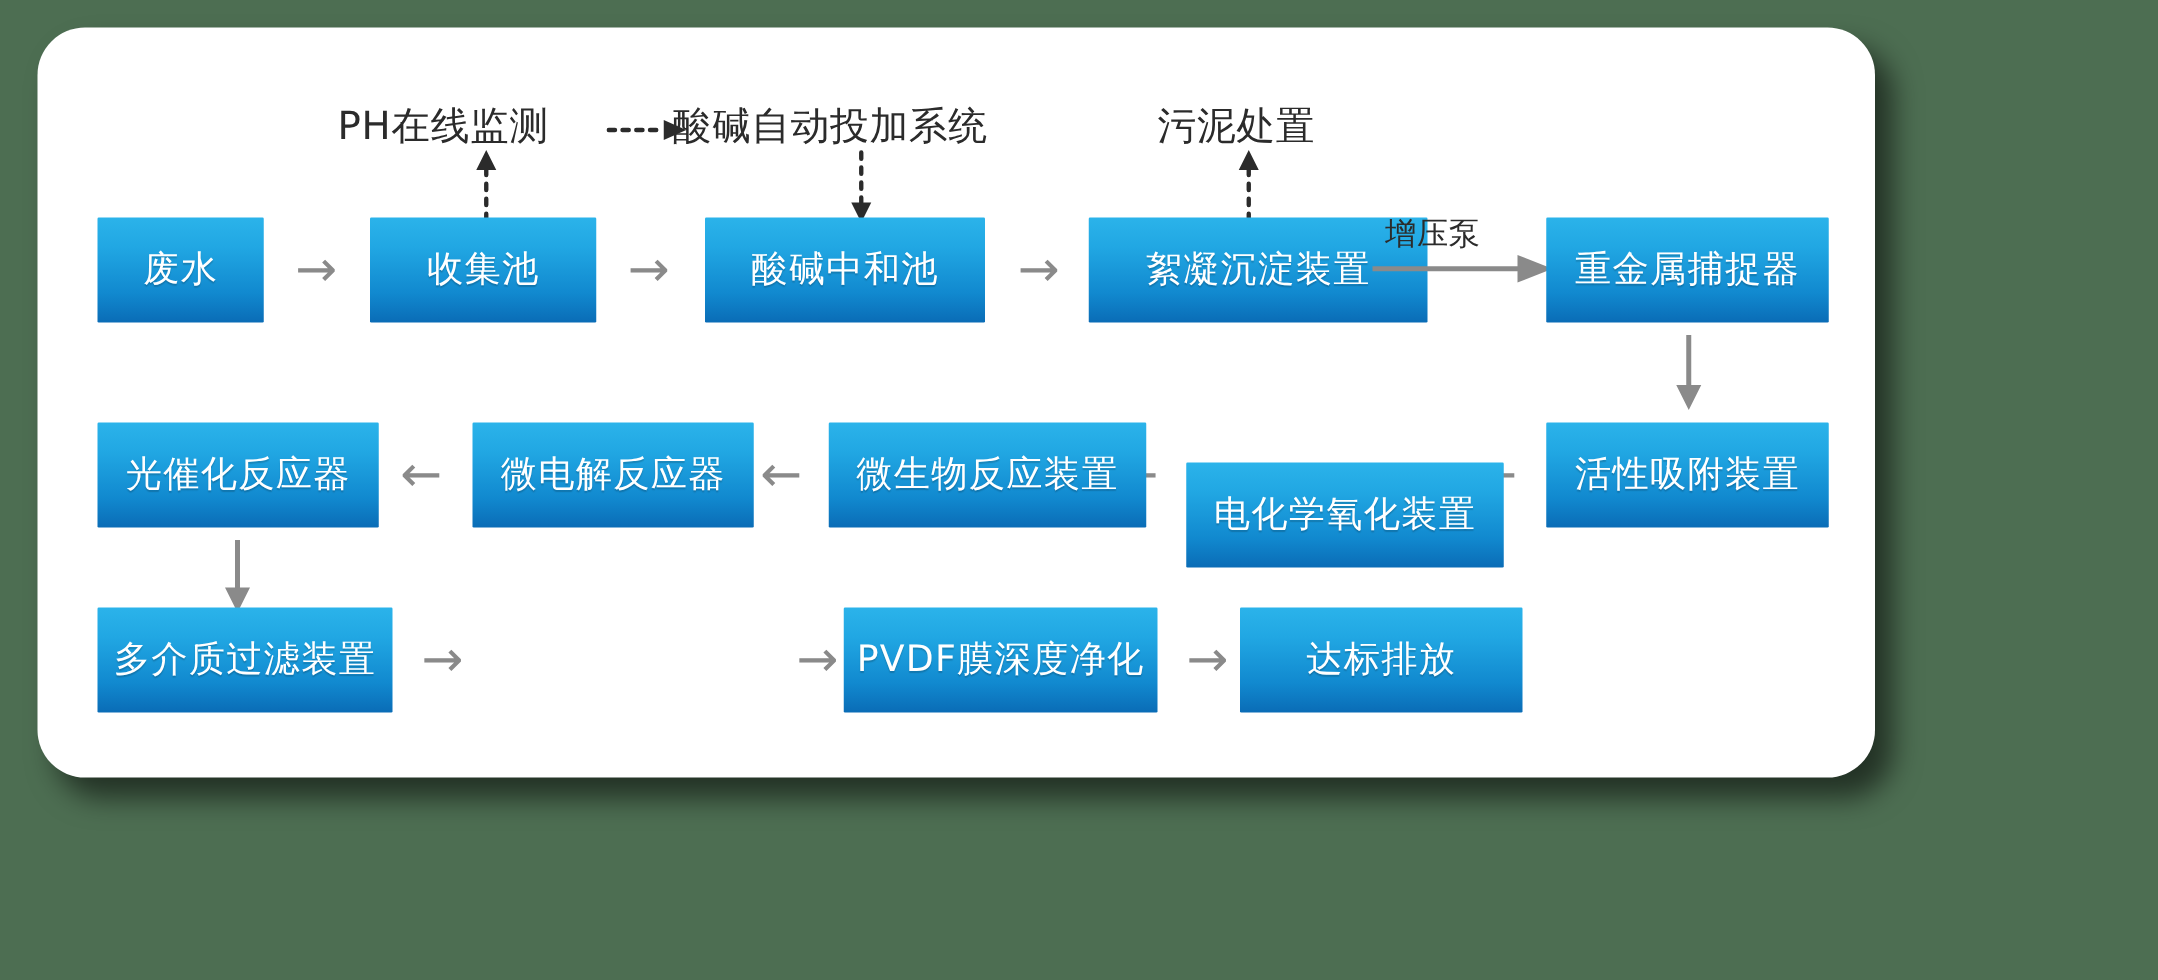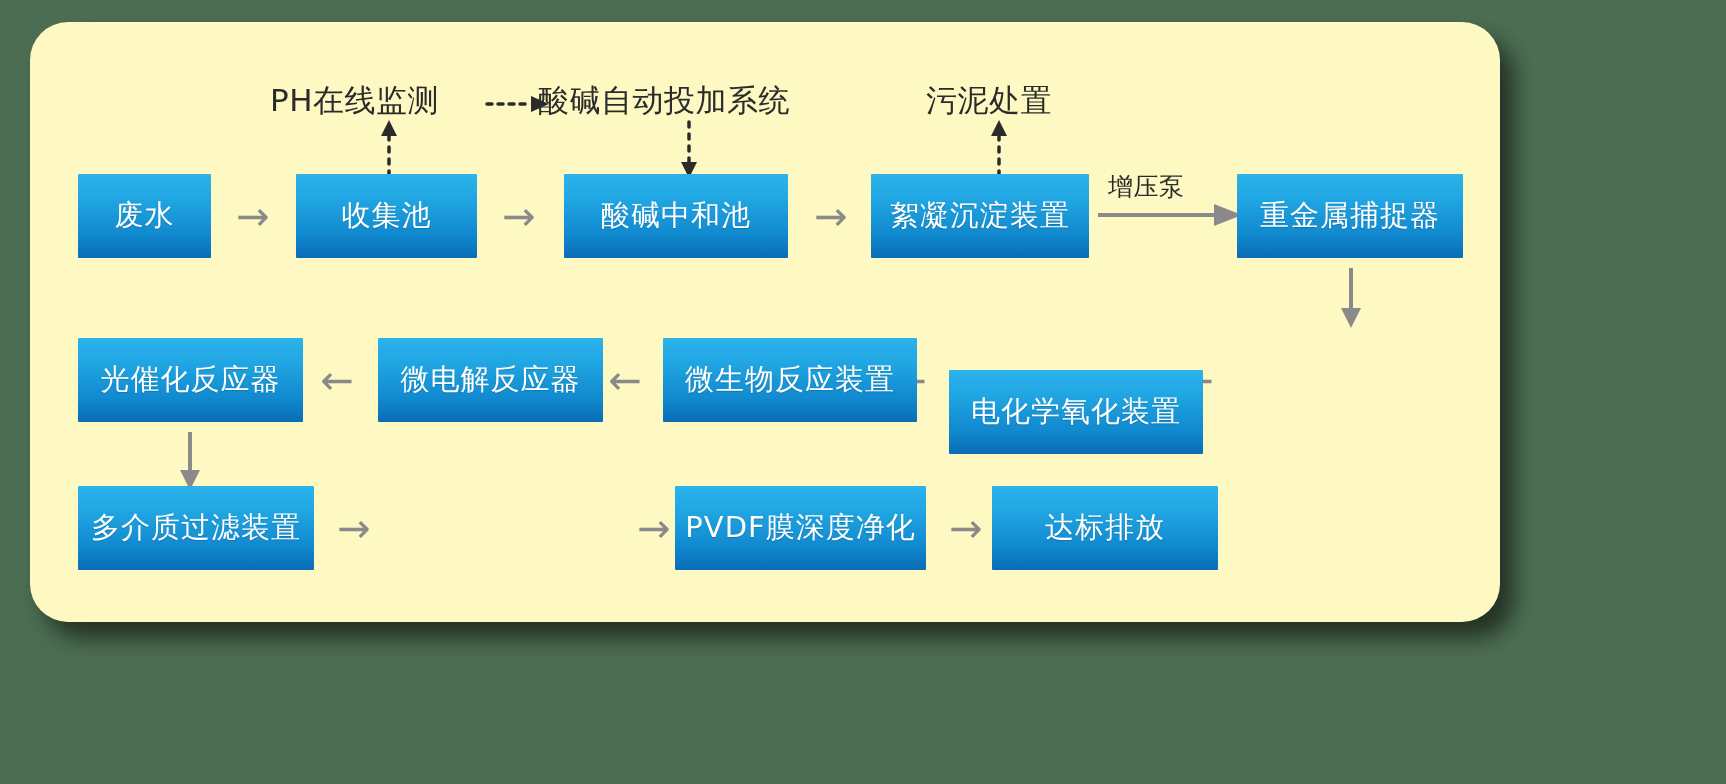--- a/index.html
+++ b/index.html
@@ -15,21 +15,21 @@
     overflow: hidden;
   }
 
   
   #flow-card {
     position: absolute;
     left: 30px;
     top: 22px;
     width: 1470px;
     height: 600px;
-    background: #fef9c3;
+    background: #ffffff;
     border-radius: 38px;
     box-shadow: 14px 16px 22px rgba(0,0,0,0.55);
   }
 
   
   .node {
     position: absolute;
     box-sizing: border-box;
     background: linear-gradient(to bottom, #2bb3ea 0%, #21a7e3 28%, #1189cf 72%, #0a6cb6 100%);
     color: #ffffff;
@@ -105,36 +105,37 @@
   <div class="arrow" style="left:186px; top:168px; width:74px; height:52px;">→</div>
 
   <div class="node" style="left:266px; top:152px; width:181px; height:84px;">收集池</div>
 
   <div class="arrow" style="left:452px; top:168px; width:74px; height:52px;">→</div>
 
   <div class="node" style="left:534px; top:152px; width:224px; height:84px;">酸碱中和池</div>
 
   <div class="arrow" style="left:764px; top:168px; width:74px; height:52px;">→</div>
 
-  <div class="node" style="left:841px; top:152px; width:218px; height:84px;">絮凝沉淀装置</div>
+  <div class="node" style="left:841px; top:152px; width:271px; height:84px;">絮凝沉淀装置</div>
 
   <div class="ann small" style="left:1078px; top:148px;">增压泵</div>
 
   <svg class="svg-arrow" style="left:1066px; top:178px;" width="148" height="30">
     <line x1="2" y1="15" x2="122" y2="15" stroke="#8a8a8a" stroke-width="4"></line>
     <polygon points="118,4 146,15 118,26" fill="#8a8a8a"></polygon>
   </svg>
 
   <div class="node" style="left:1207px; top:152px; width:226px; height:84px;">重金属捕捉器</div>
 
   <svg class="svg-arrow" style="left:1305px; top:244px;" width="32" height="64">
     <line x1="16" y1="2" x2="16" y2="44" stroke="#8a8a8a" stroke-width="4"></line>
     <polygon points="6,42 16,62 26,42" fill="#8a8a8a"></polygon>
   </svg>
 
+  <div class="node" style="left:1207px; top:316px; width:226px; height:84px;">活性吸附装置</div>
 
   <div class="arrow" style="left:1132px; top:332px; width:70px; height:52px;">←</div>
 
   <div class="node" style="left:919px; top:316px; width:254px; height:84px;margin-top:32px;">电化学氧化装置</div>
 
   <div class="arrow" style="left:845px; top:332px; width:70px; height:52px;">←</div>
 
   <div class="node" style="left:633px; top:316px; width:254px; height:84px;">微生物反应装置</div>
 
   <div class="arrow" style="left:560px; top:332px; width:70px; height:52px;">←</div>

